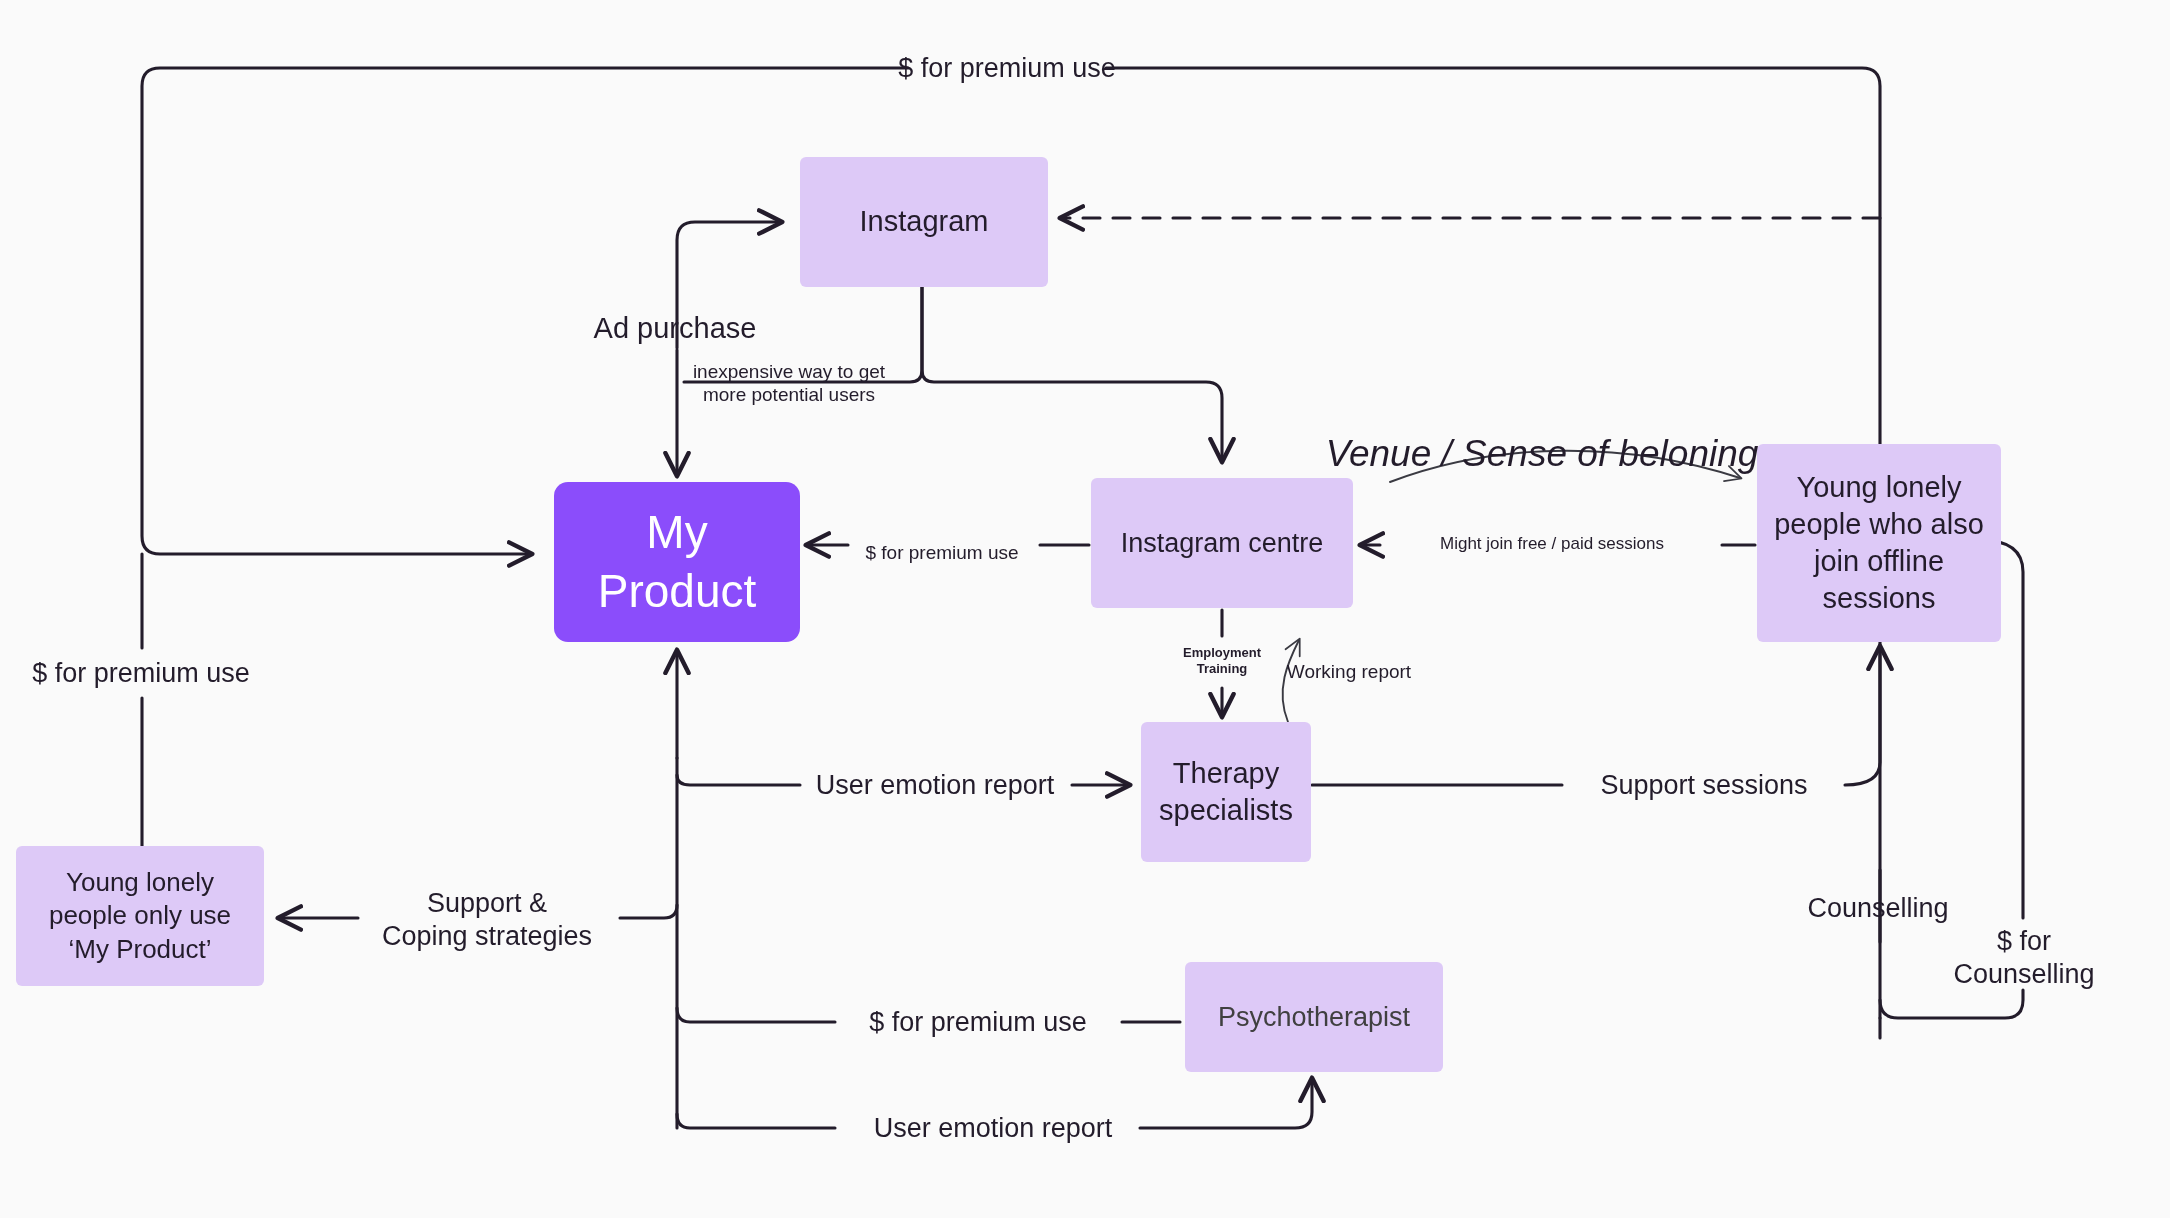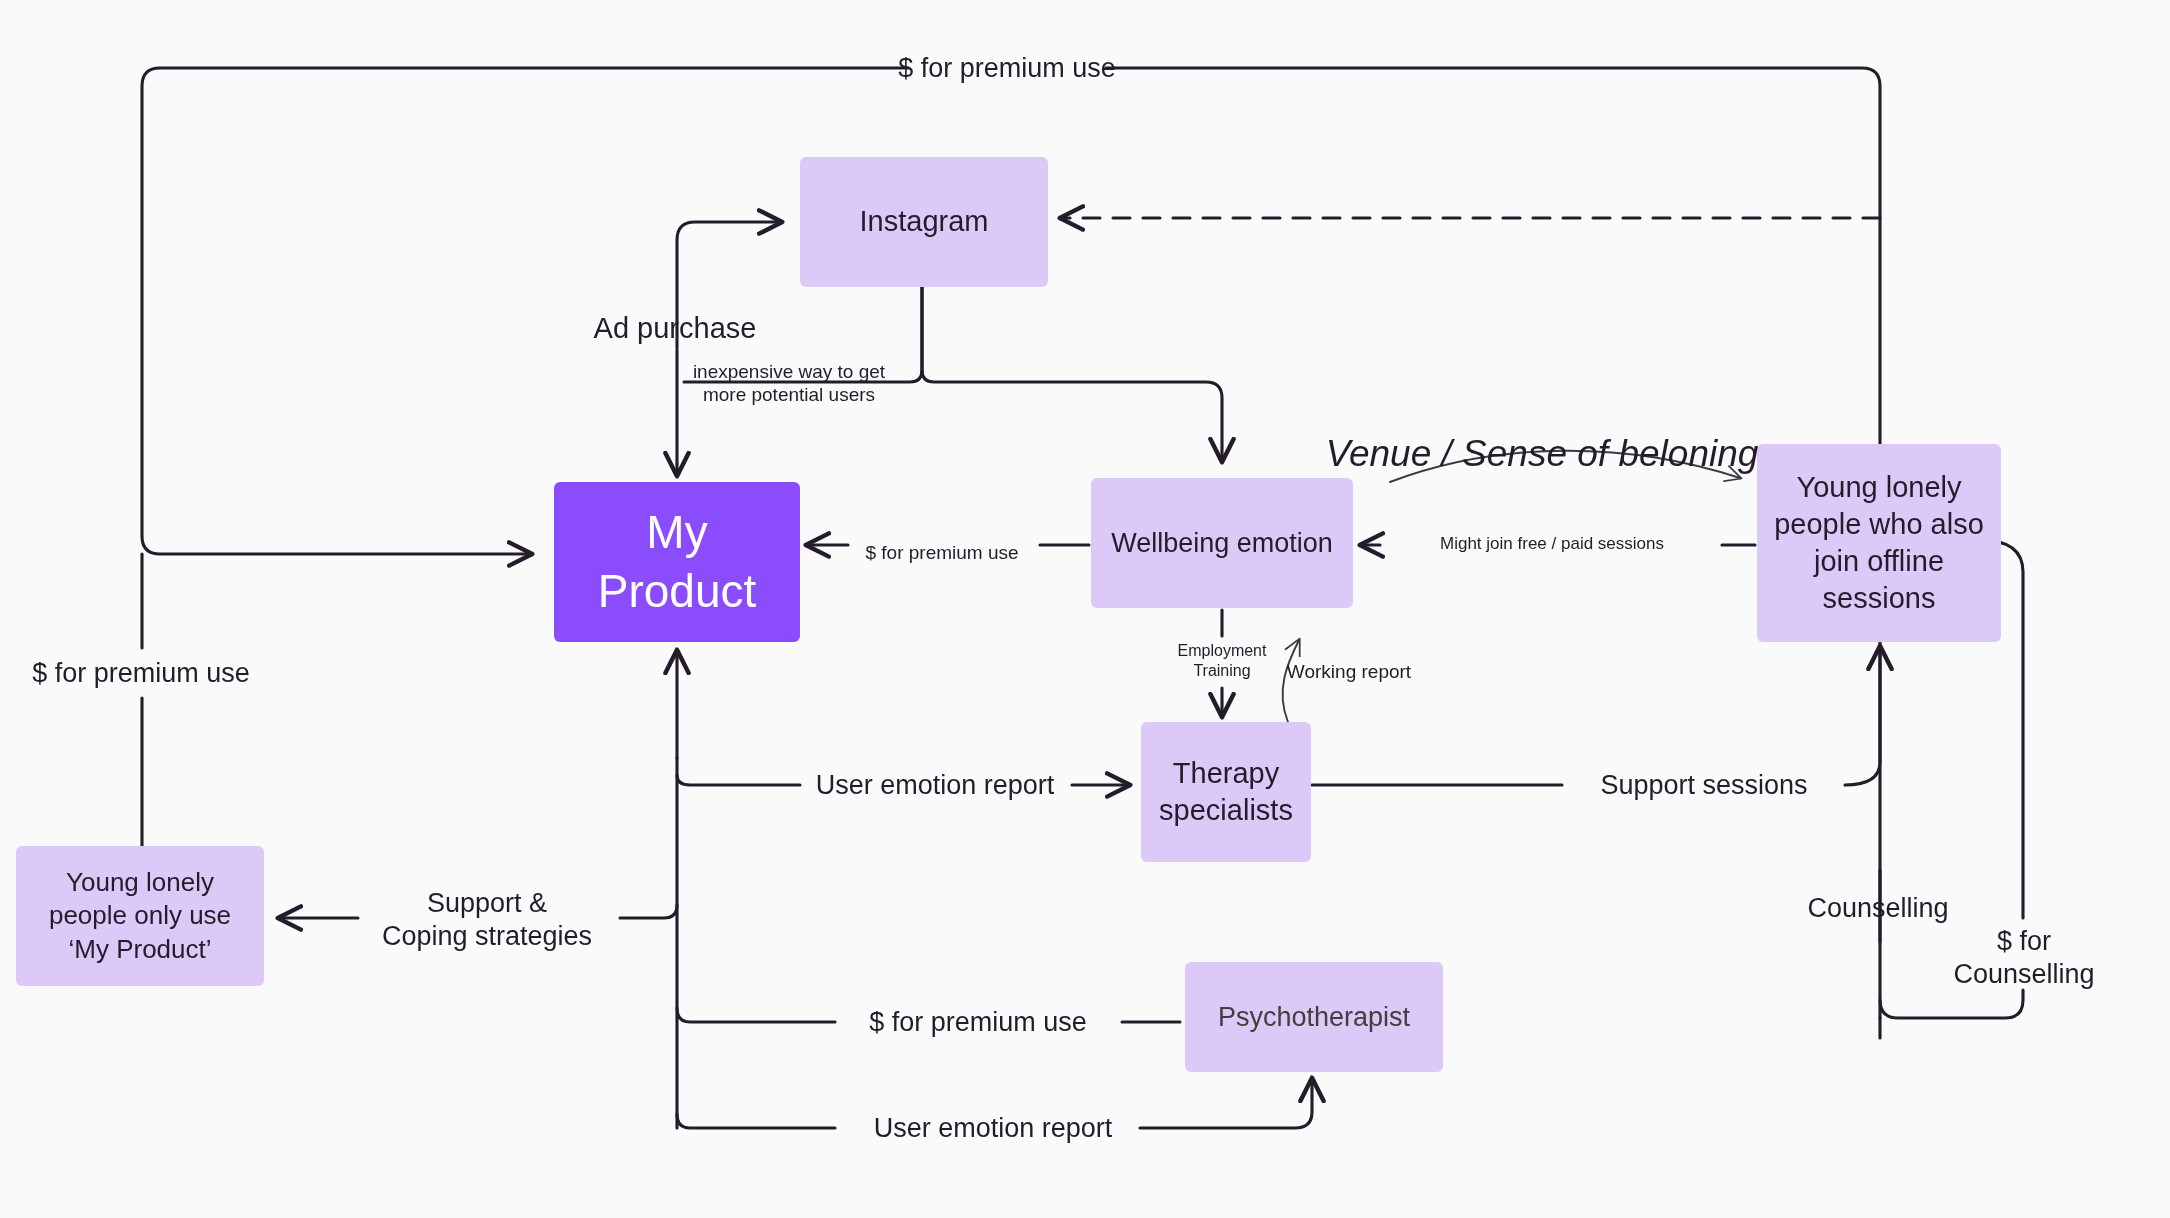--- a/index.html
+++ b/index.html
@@ -102,44 +102,44 @@
       <path d="M 1288,722 C 1275,690 1288,662 1299,640" stroke="#3a3a42" stroke-width="1.9" marker-end="url(#arrowThin)"></path>
 
       <path d="M 1390,482 C 1500,440 1630,442 1740,478" stroke="#3a3a42" stroke-width="1.9" marker-end="url(#arrowThin)"></path>
 
       <path d="M 1880,218 L 1062,218" stroke-dasharray="17 13" marker-end="url(#arrow)"></path>
 
     </g>
   </svg>
 
   <div class="node" id="node-instagram" style="left: 800px; top: 157px; width: 248px; height: 130px; font-size: 29px; background: rgb(221, 201, 247); color: rgb(35, 28, 43);">Instagram</div>
-  <div class="node accent" id="node-my-product" style="left: 554px; top: 482px; width: 246px; height: 160px; font-size: 46px; background: rgb(139, 77, 251); color: rgb(255, 255, 255);">My
+  <div class="node accent" id="node-my-product" style="left: 554px; top: 482px; width: 246px; height: 160px; font-size: 46px; background: rgb(139, 77, 251); color: rgb(255, 255, 255); border-radius: 14px;">My
 Product</div>
-  <div class="node" id="node-wellbeing" style="left: 1091px; top: 478px; width: 262px; height: 130px; font-size: 27px; background: rgb(221, 201, 247); color: rgb(35, 28, 43);">Wellbeing emotion</div>
+  <div class="node" id="node-wellbeing" style="left: 1091px; top: 478px; width: 262px; height: 130px; font-size: 27px; background: rgb(221, 201, 247); color: rgb(35, 28, 43);">Instagram centre</div>
   <div class="node" id="node-young-offline" style="left: 1757px; top: 444px; width: 244px; height: 198px; font-size: 29px; background: rgb(221, 201, 247); color: rgb(35, 28, 43);">Young lonely
 people who also
 join offline
 sessions</div>
   <div class="node" id="node-therapy" style="left: 1141px; top: 722px; width: 170px; height: 140px; font-size: 29px; background: rgb(221, 201, 247); color: rgb(35, 28, 43);">Therapy
 specialists</div>
   <div class="node" id="node-psychotherapist" style="left: 1185px; top: 962px; width: 258px; height: 110px; font-size: 27px; background: rgb(221, 201, 247); color: #404040;">Psychotherapist</div>
   <div class="node" id="node-young-only" style="left: 16px; top: 846px; width: 248px; height: 140px; font-size: 26px; background: rgb(221, 201, 247); color: rgb(35, 28, 43);">Young lonely
 people only use
 ‘My Product’</div>
 
   <div id="edge-labels">
       <div class="edge-label" style="left: 1007px; top: 68px; font-size: 27px;">$ for premium use</div>
       <div class="edge-label" style="left: 675px; top: 329px; font-size: 29px;">Ad purchase</div>
       <div class="edge-label" style="left: 789px; top: 383px; font-size: 19px;">inexpensive way to get
 more potential users</div>
       <div class="edge-label" style="left: 141px; top: 673px; font-size: 27px;">$ for premium use</div>
       <div class="edge-label" style="left: 942px; top: 553px; font-size: 19px;">$ for premium use</div>
       <div class="edge-label" style="left: 1542px; top: 454px; font-size: 37px; font-style: italic;">Venue / Sense of beloning</div>
       <div class="edge-label" style="left: 1552px; top: 544px; font-size: 17px;">Might join free / paid sessions</div>
-      <div class="edge-label" style="left: 1222px; top: 661px; font-size: 16px;">Employment
+      <div class="edge-label" style="left: 1222px; top: 661px; font-size: 13px; font-weight: bold;">Employment
 Training</div>
       <div class="edge-label" style="left: 1349px; top: 672px; font-size: 19px;">Working report</div>
       <div class="edge-label" style="left: 935px; top: 785px; font-size: 27px;">User emotion report</div>
       <div class="edge-label" style="left: 1704px; top: 785px; font-size: 27px;">Support sessions</div>
       <div class="edge-label" style="left: 487px; top: 920px; font-size: 27px;">Support &amp;
 Coping strategies</div>
       <div class="edge-label" style="left: 1878px; top: 908px; font-size: 27px;">Counselling</div>
       <div class="edge-label" style="left: 2024px; top: 958px; font-size: 27px;">$ for Counselling</div>
       <div class="edge-label" style="left: 978px; top: 1022px; font-size: 27px;">$ for premium use</div>
       <div class="edge-label" style="left: 993px; top: 1128px; font-size: 27px;">User emotion report</div>

